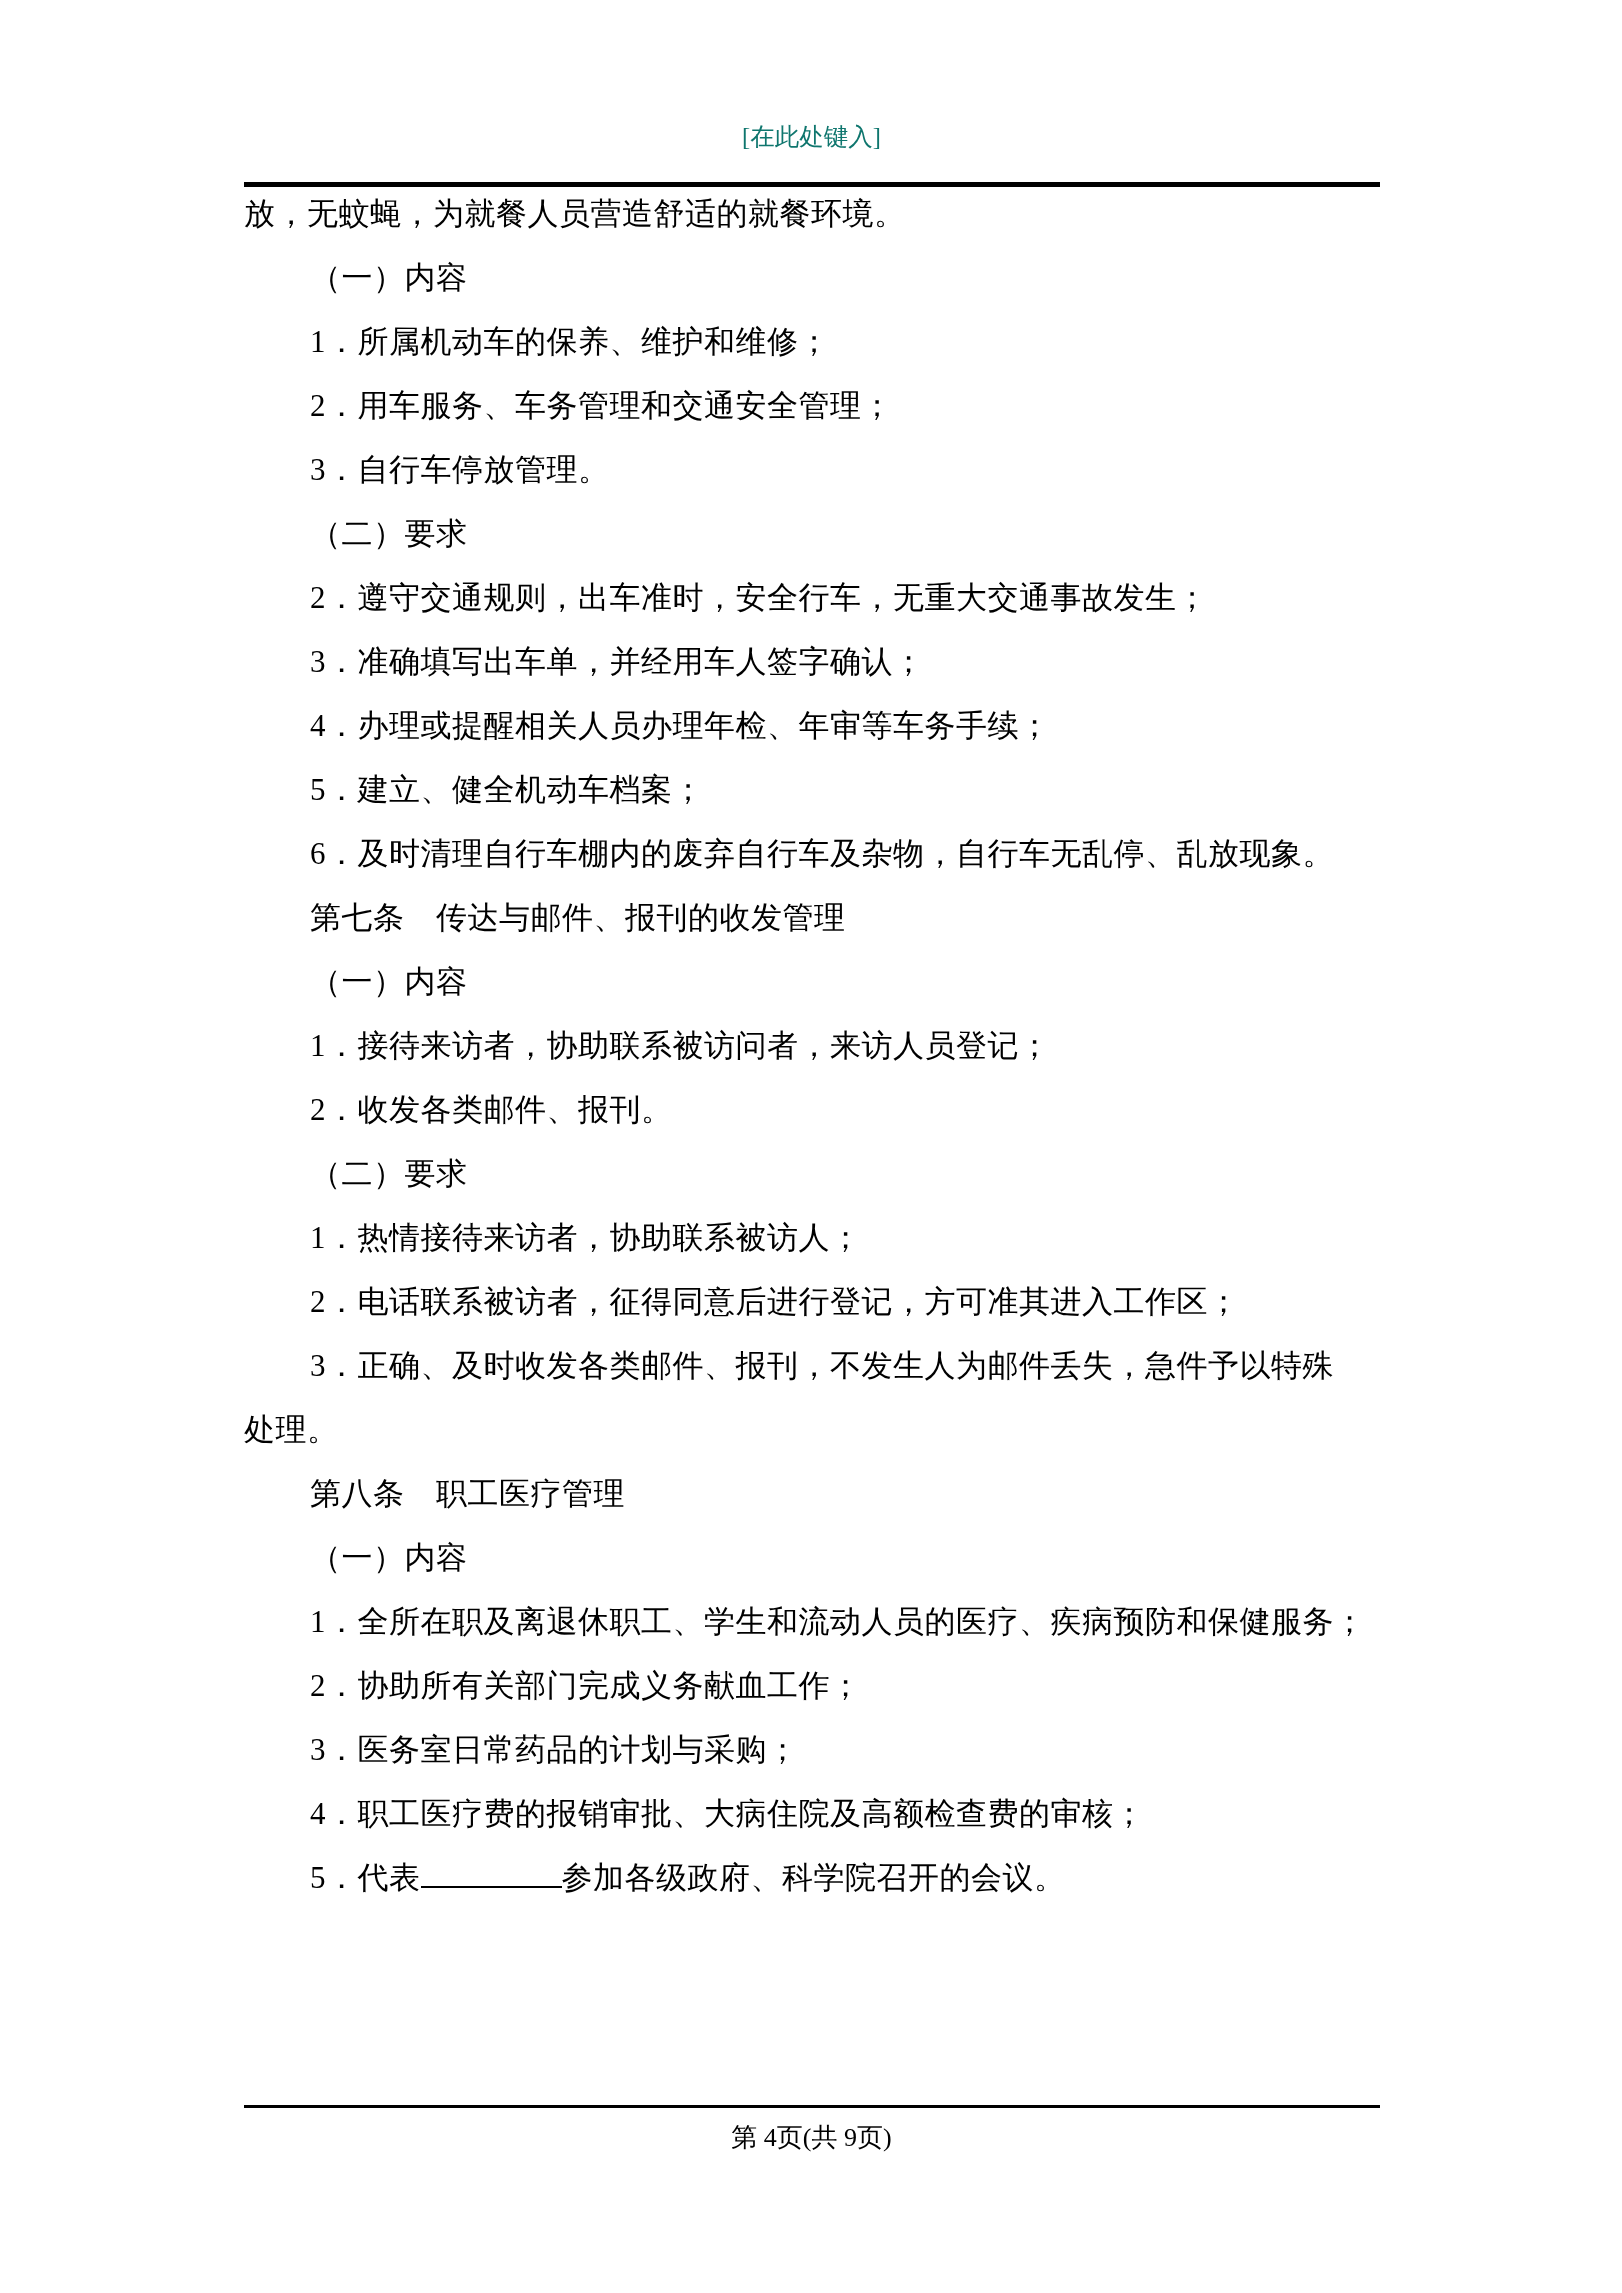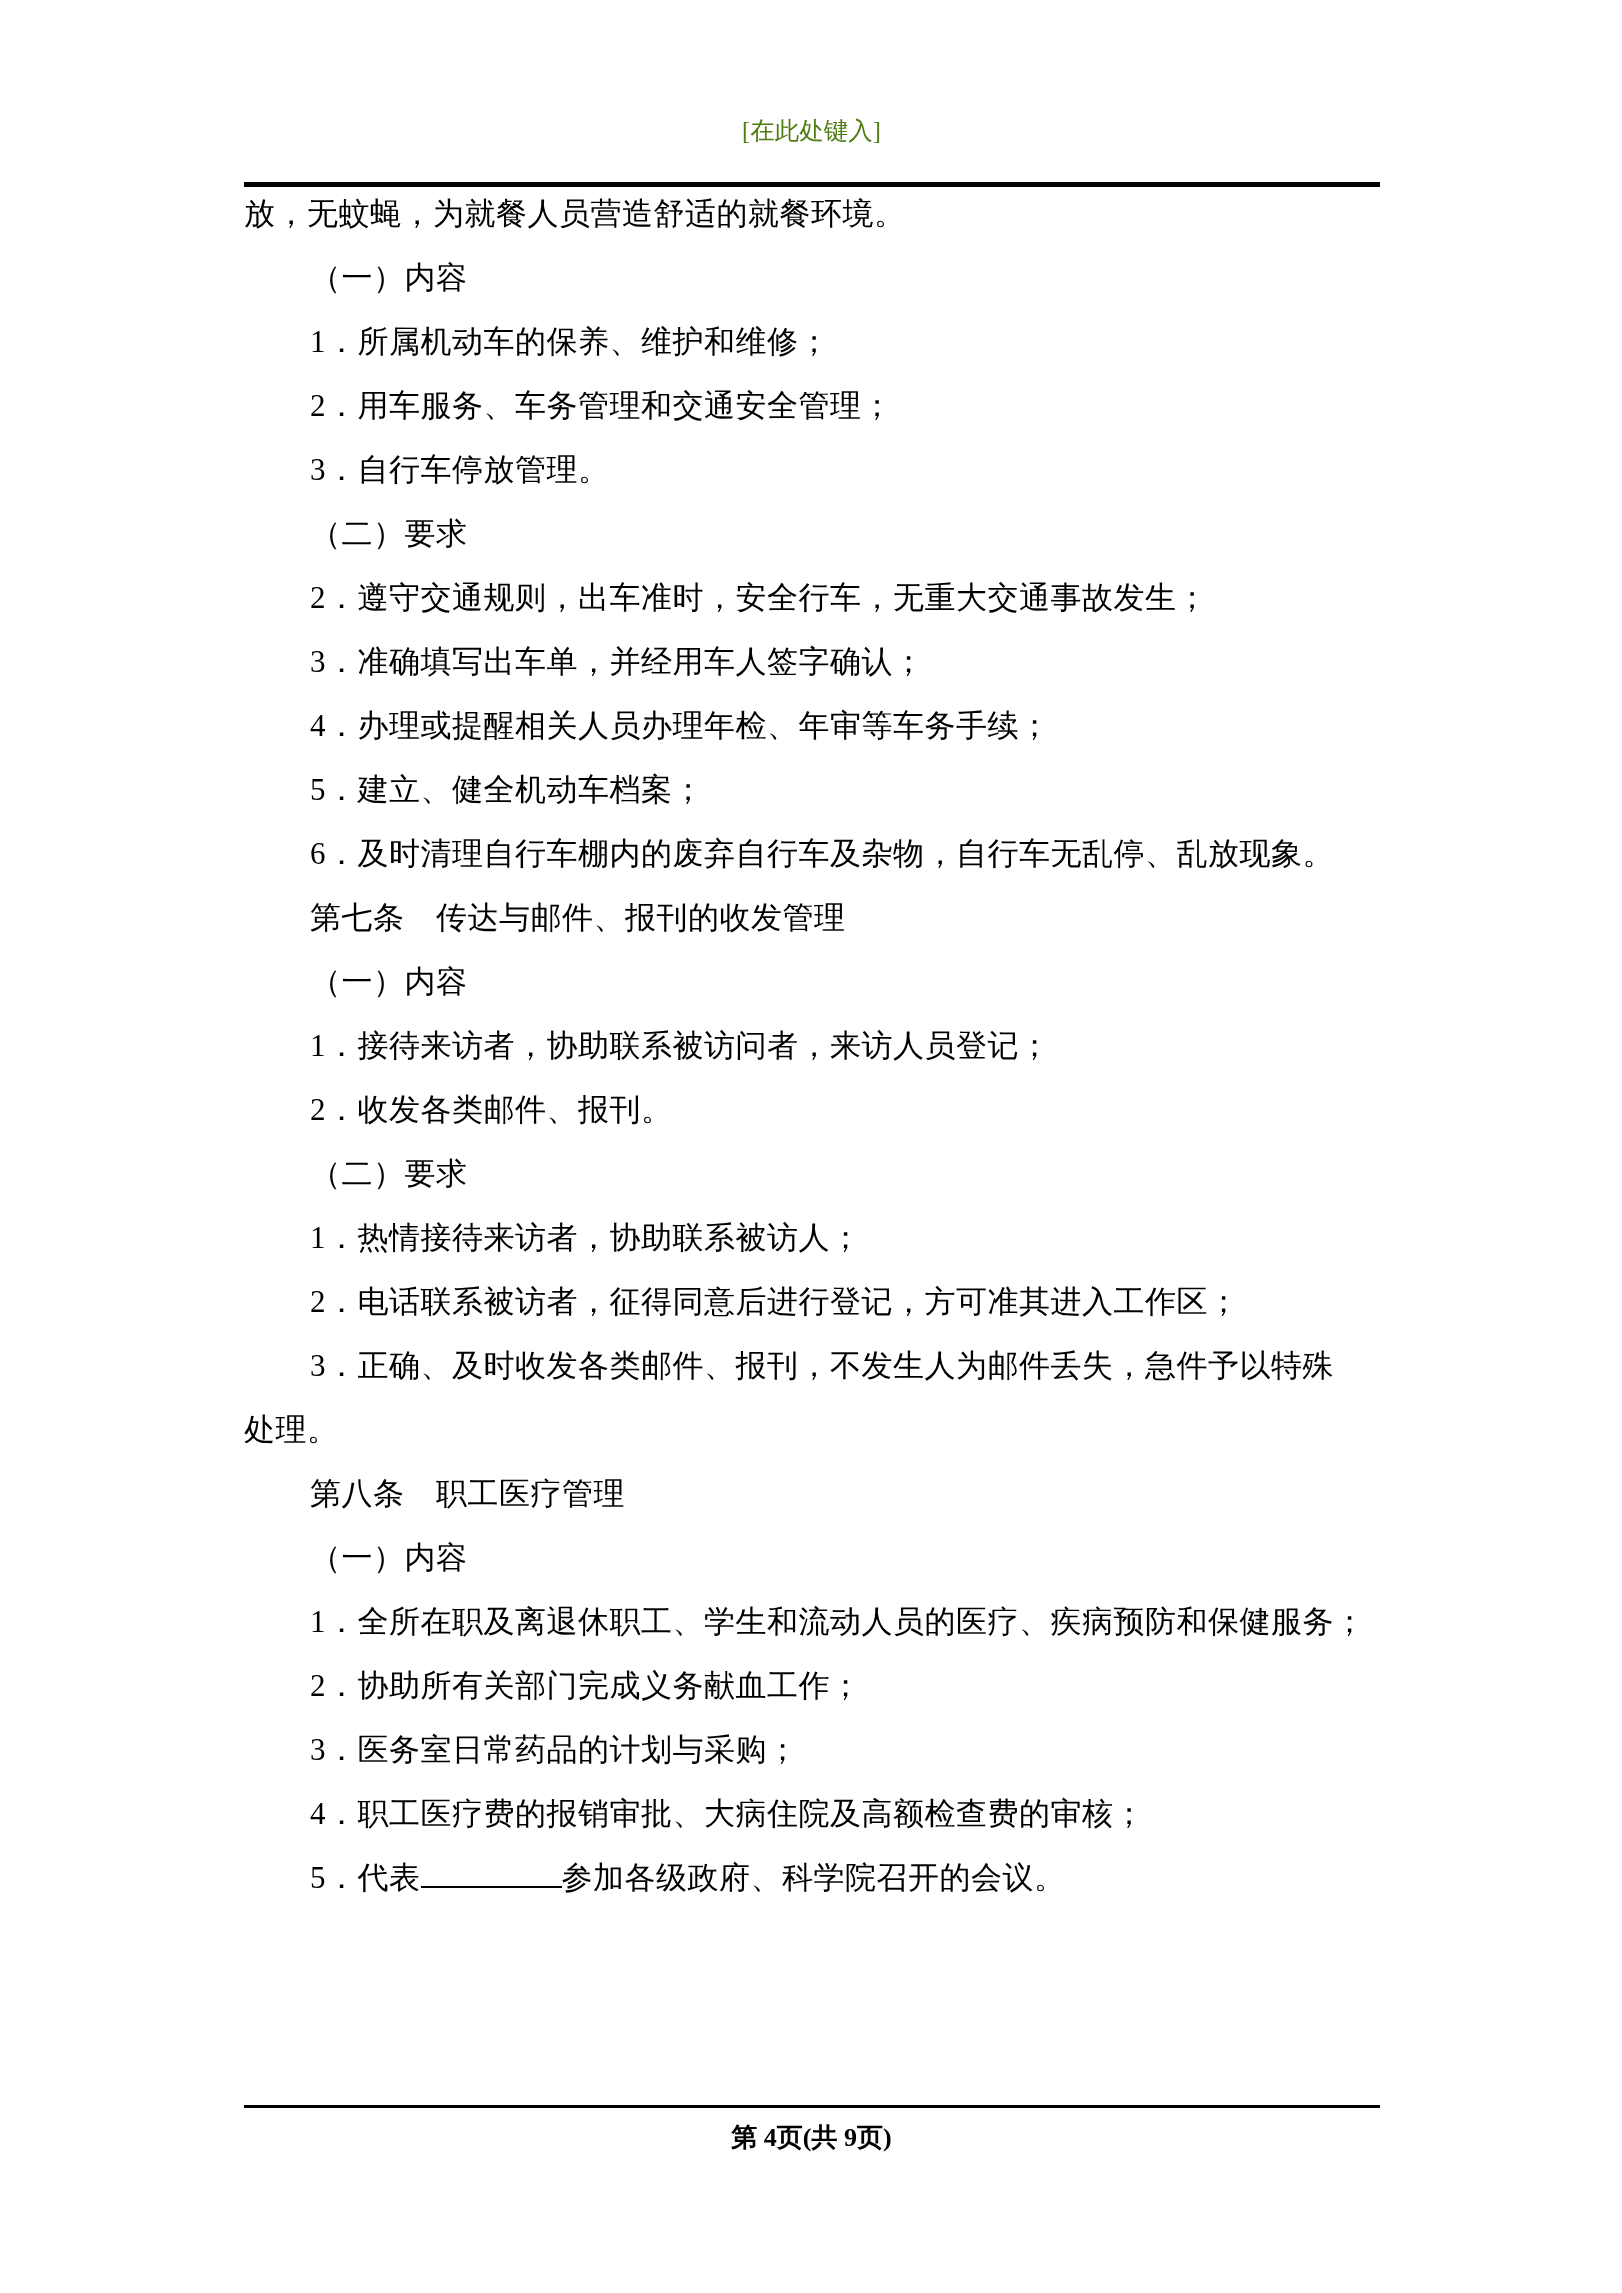--- a/index.html
+++ b/index.html
@@ -7,27 +7,27 @@
     width: 1623px;
     height: 2294px;
     background: #ffffff;
     position: relative;
     font-family: "Liberation Serif", "DejaVu Serif", serif;
     color: #000000;
     overflow: hidden;
   }
   .header-text {
     position: absolute;
-    top: 113px;
+    top: 119px;
     left: 0;
     width: 100%;
     text-align: center;
     font-size: 24.5px;
     line-height: 36px;
-    color: #4d7c0f;
+    color: #0f766e;
   }
   .header-rule {
     position: absolute;
     top: 182px;
     left: 244px;
     width: 1136px;
     height: 4.5px;
     background: #000000;
   }
   .content {
@@ -61,21 +61,20 @@
   }
   .footer-text {
     position: absolute;
     top: 2118px;
     left: 0;
     width: 100%;
     text-align: center;
     font-size: 26px;
     line-height: 40px;
     color: #000000;
-    font-weight: bold;
   }
 </style>
 </head>
 <body>
 
 <div class="header-text">[在此处键入]</div>
 
 <div class="header-rule"></div>
 
 <div class="content">

